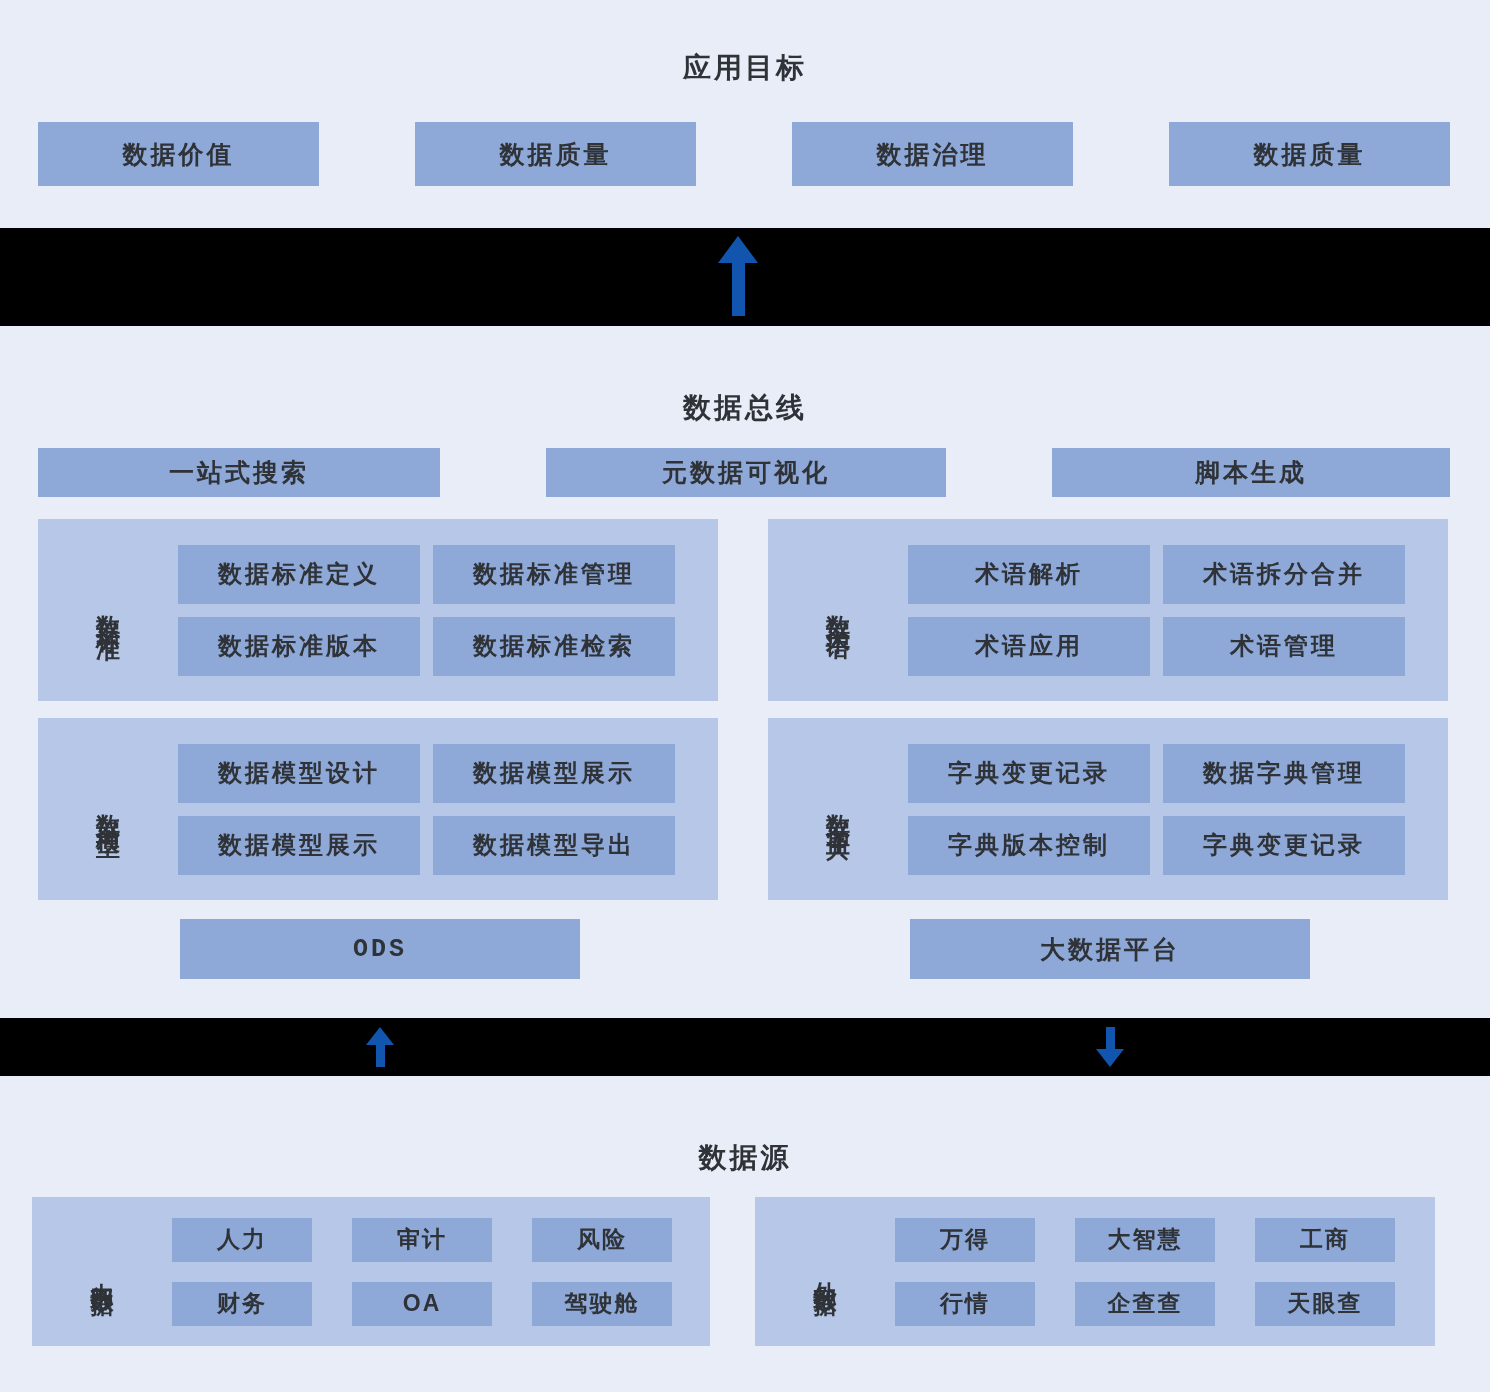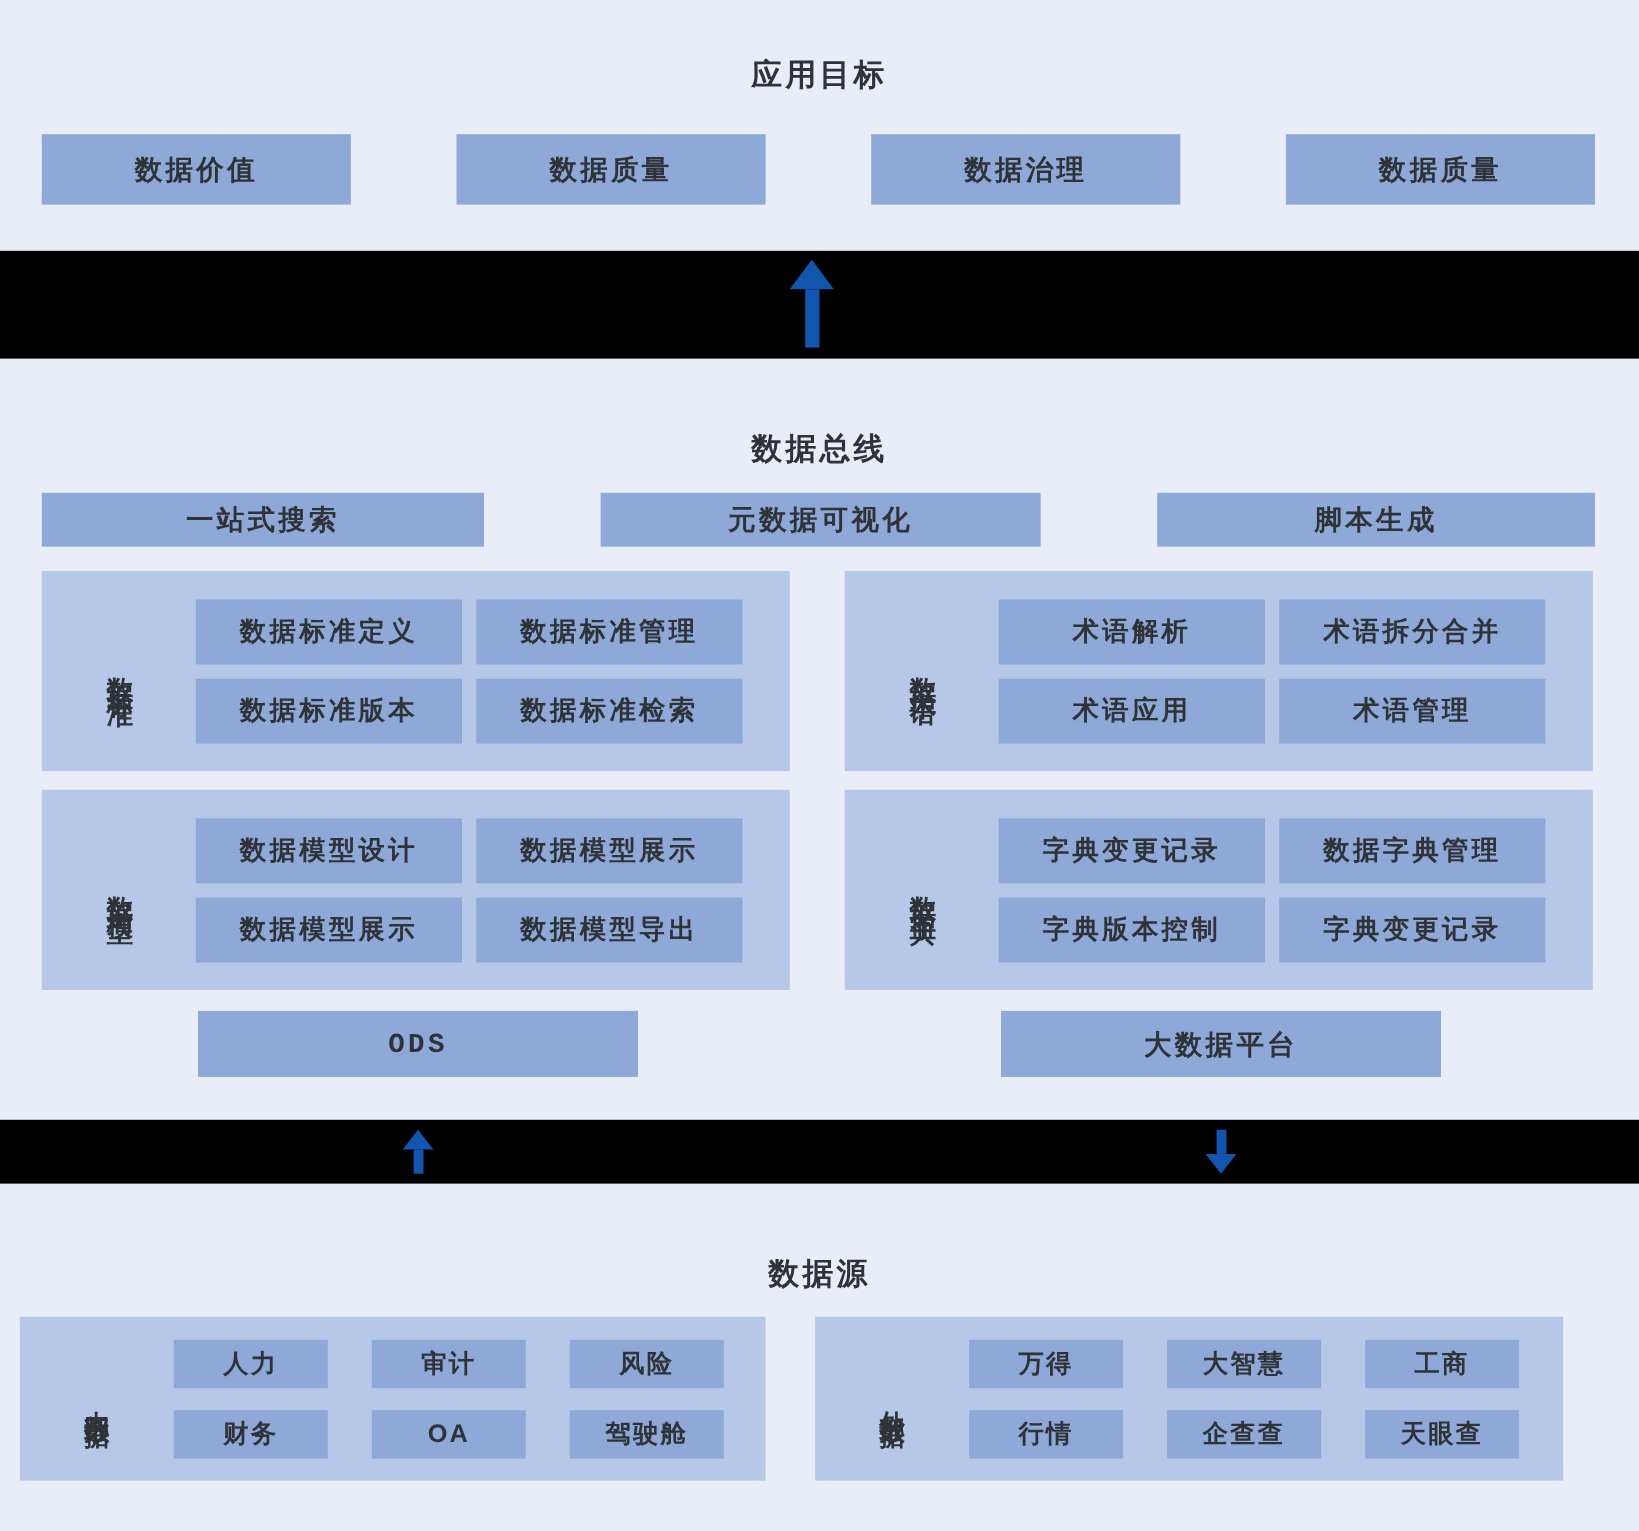--- a/index.html
+++ b/index.html
@@ -83,21 +83,21 @@
     margin-top:19px;
     display:flex;padding-left:180px;gap:330px;font-family:Liberation Mono, monospace;
   }
   .platform-box{width:400px;height:60px;}
   
   .sources{padding-top:64px;}
   .sources-grid{
     margin-top:21px;
     display:grid;grid-template-columns:678px 680px;
     column-gap:50px;
-    padding-left:18px;
+    padding-left:32px;
     gap:45px;
   }
   .src-group{background:var(--container);display:flex;height:149px;}
   .src-group .vlabel{font-size:23px;letter-spacing:4px;}
   .src-items{
     display:grid;grid-template-columns:repeat(3,140px);
     grid-auto-rows:44px;column-gap:40px;row-gap:20px;
     align-content:center;
   }
   .source-box{font-size:23px;letter-spacing:2px;}

